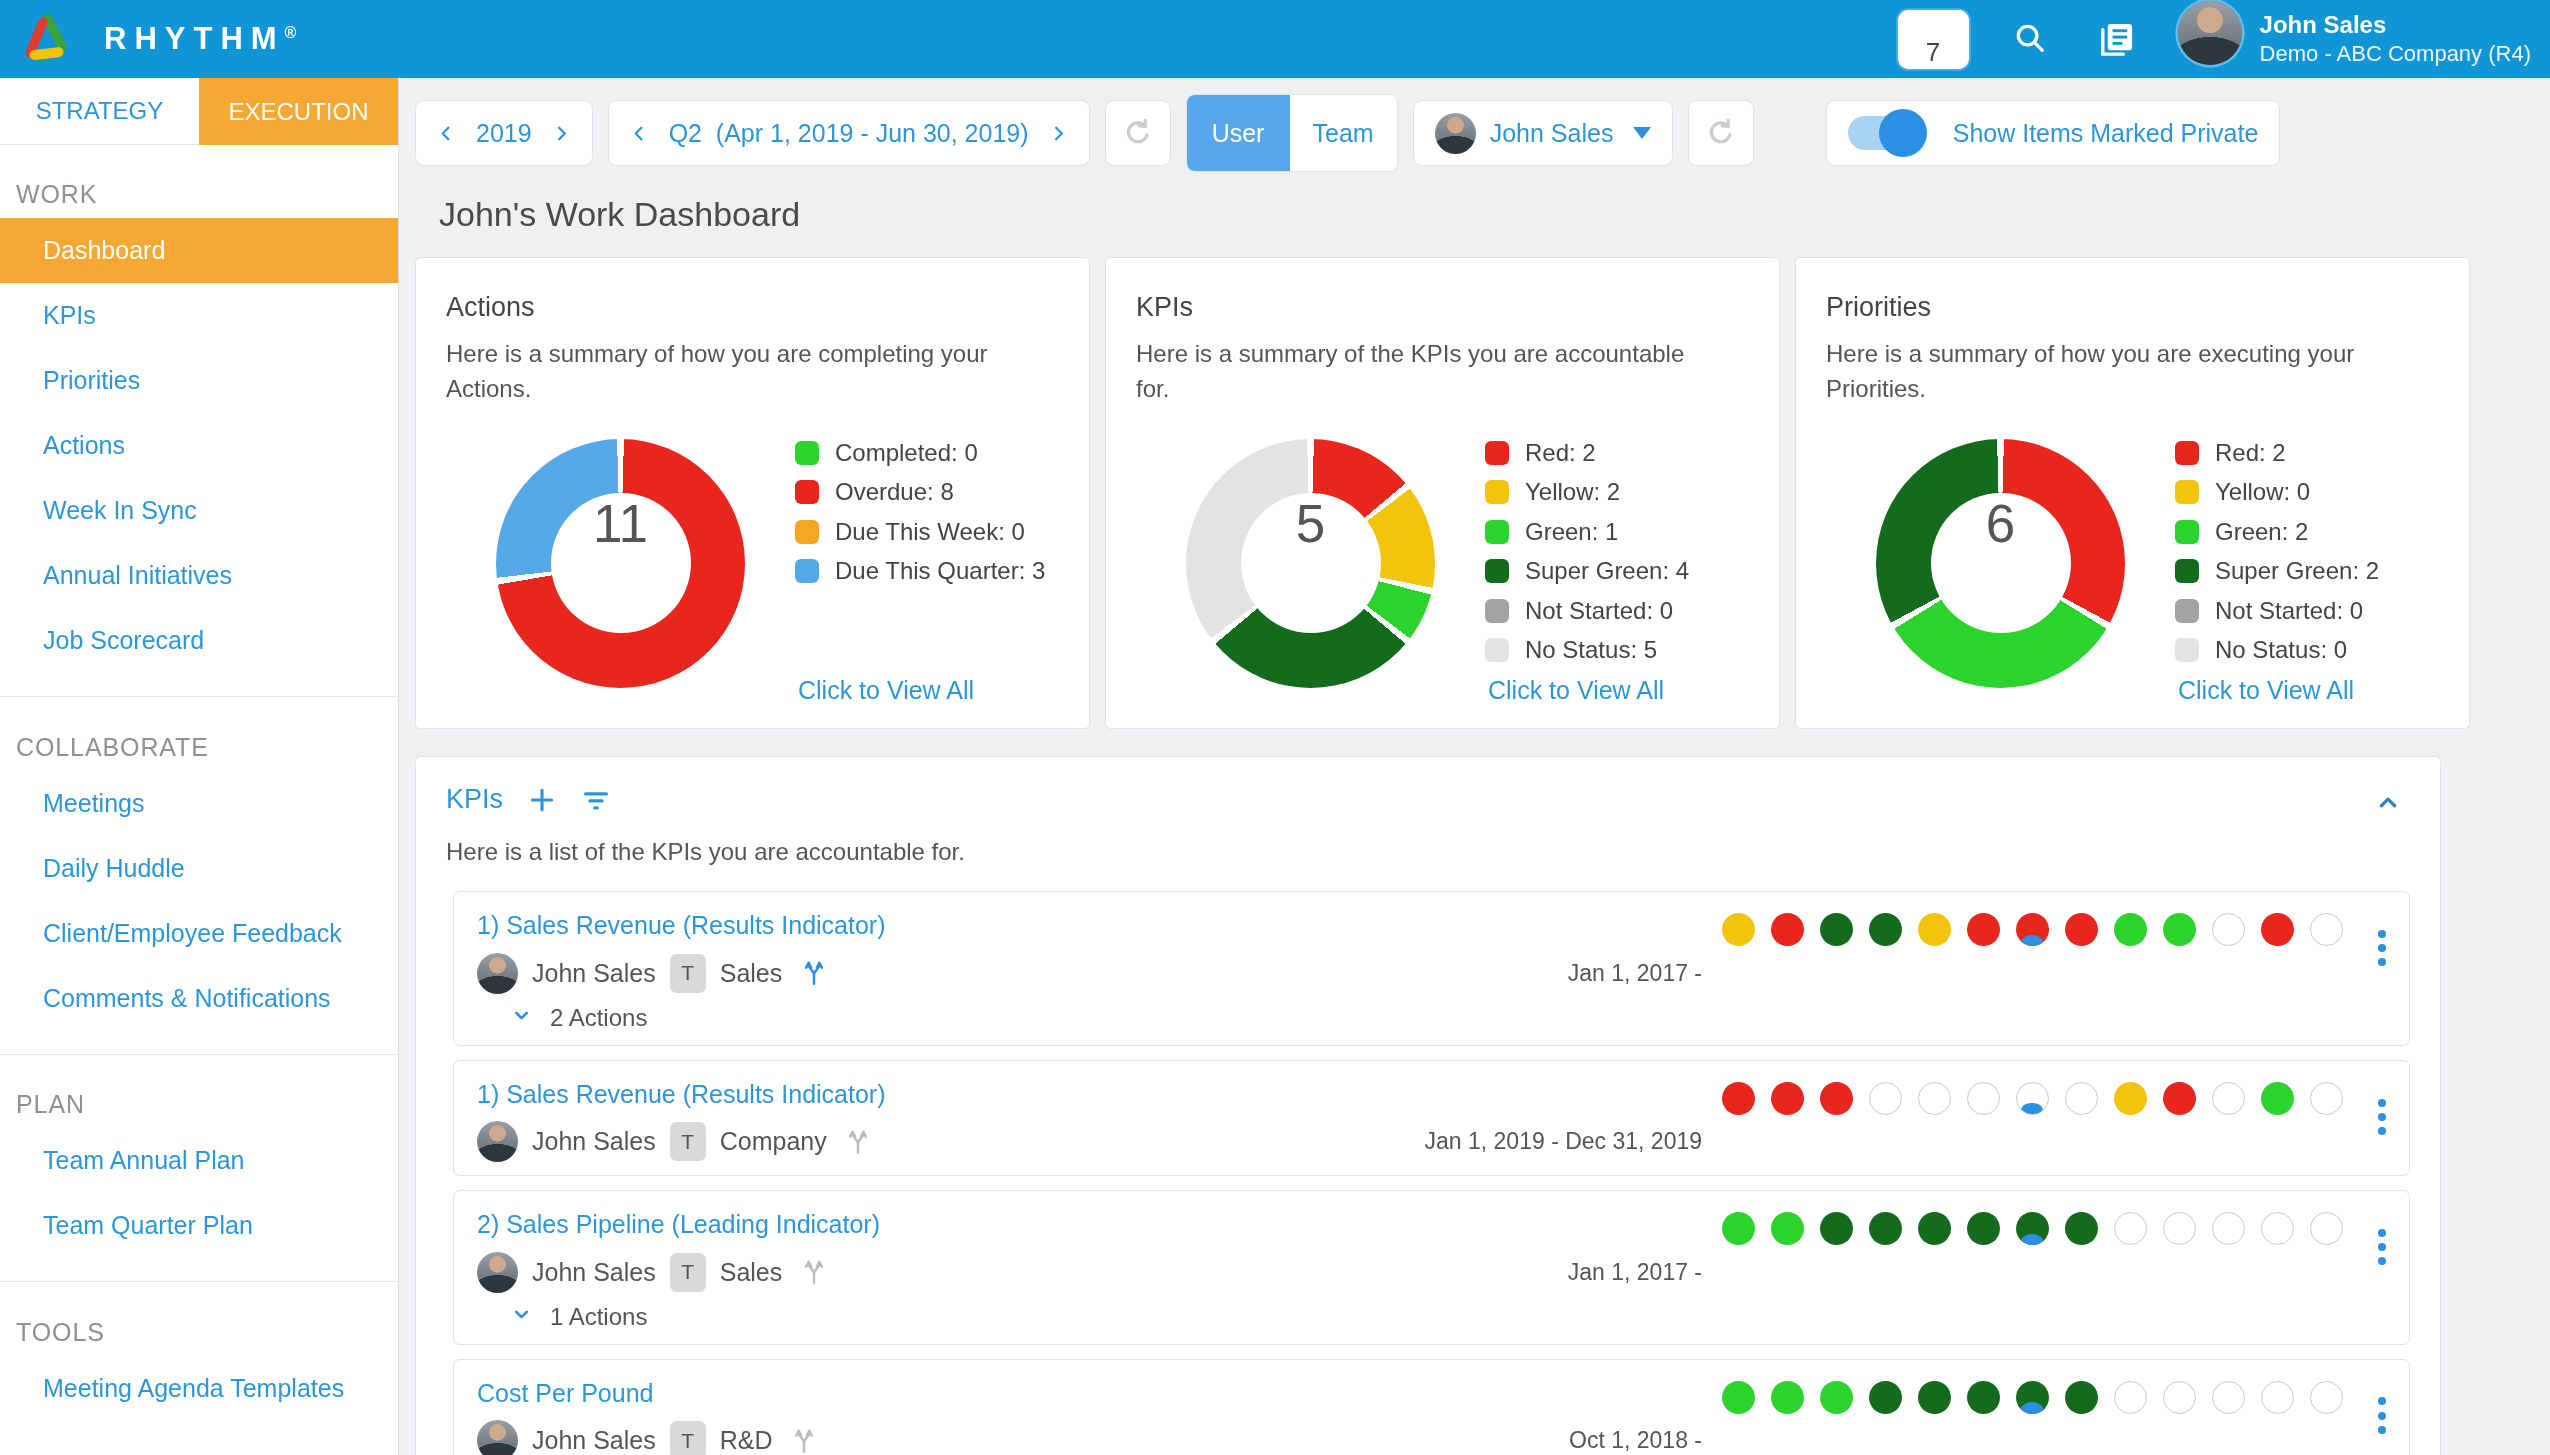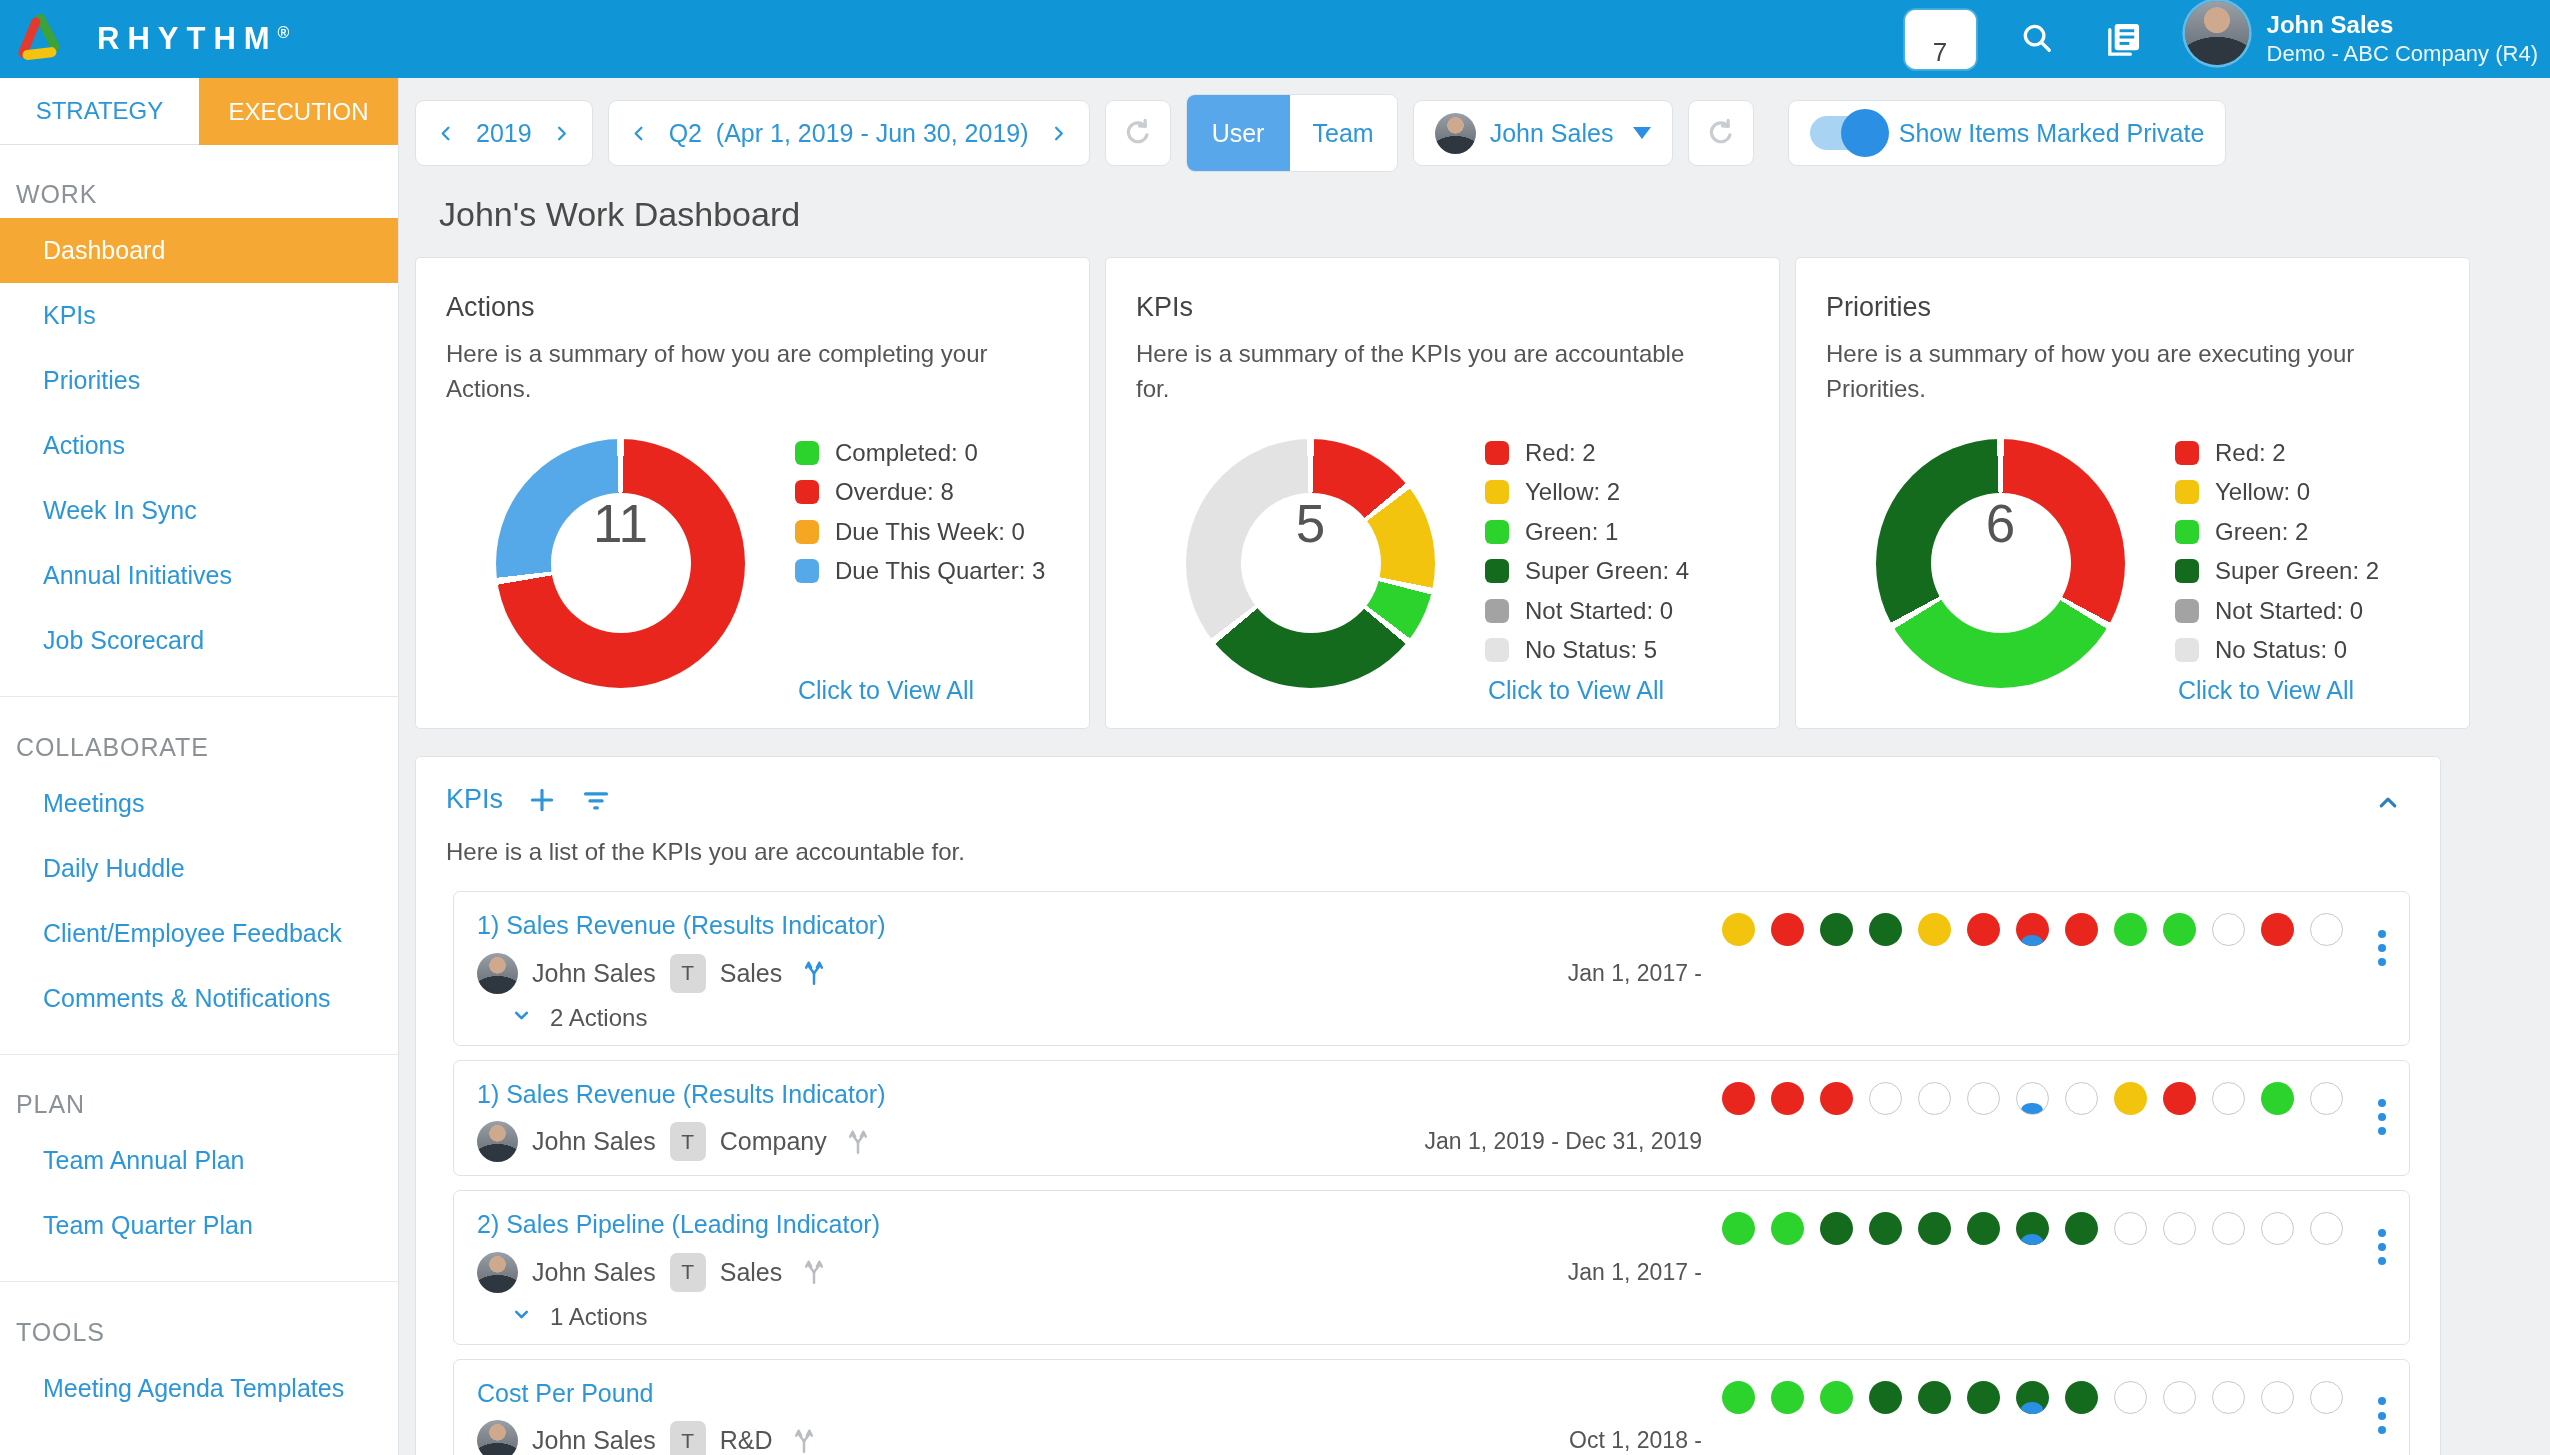--- a/index.html
+++ b/index.html
@@ -8,21 +8,21 @@
     --border:#dfe2e6; --main_bg:#eef0f1; --red:#e8261d; --yellow:#f2c40d; --green:#2cd32c;
     --super_green:#146b1e; --no_status:#e3e3e3; --dot_border:#c8c8c8;
   }
   *{box-sizing:border-box;margin:0;padding:0}
   html,body{margin:0;padding:0}
   body{font-family:"Liberation Sans","DejaVu Sans",sans-serif;}
   .app{width:2550px;height:1456px;overflow:hidden;background:var(--main_bg);display:flex;flex-direction:column}
   .pre{white-space:pre}
 
   
-  header{height:78px;background:var(--header_bg);display:flex;flex:0 0 78px;padding:0 12px}
+  header{height:78px;background:var(--header_bg);display:flex;flex:0 0 78px;padding:0 19px}
   .brand{display:flex;align-items:center;gap:30px}
   .brand-text{color:#fff;font-size:31px;font-weight:bold;letter-spacing:8px}
   .brand-text sup{font-size:16px;letter-spacing:0}
   .hspacer{flex:1}
   .hright{display:flex;align-items:center;gap:39px}
   .week-badge{width:71px;height:59px;border-radius:10.7px;overflow:hidden;background:#fff;box-shadow:0 0 0 1.8px rgba(255,255,255,.25)}
   .week-top{height:27px;background:rgba(255,255,255,.42);color:#fff;font-size:18px;text-align:center;line-height:26px}
   .week-num{height:32px;color:#444;font-size:26px;text-align:center;line-height:30px}
   .hicon{width:46px;height:46px;display:flex;align-items:center;justify-content:center;cursor:pointer}
   .user-chip{display:flex;align-items:center;gap:18px}
@@ -55,21 +55,21 @@
   
   .toolbar{display:flex;align-items:center;gap:15px}
   .tbtn{display:inline-flex;align-items:center;height:66px;background:#fff;border:1.8px solid var(--border);border-radius:9px;color:var(--accent_blue);font-size:25px;padding:0 21px;gap:19.5px;cursor:pointer}
   .tbtn .nav-arrow{display:flex;align-items:center}
   .icon-btn{width:66px;justify-content:center;padding:0}
   .seg-wrap{display:flex;height:78px;border:1.8px solid var(--border);border-radius:9px;overflow:hidden;background:#fff}
   .seg{min-width:103px;border:none;background:#fff;color:var(--accent_blue);font-size:25px;cursor:pointer;font-family:inherit;padding:0 23px}
   .seg.on{background:var(--light_blue);color:#fff}
   .person{gap:14px}
   .caret{width:0;height:0;border-left:9.8px solid transparent;border-right:9.8px solid transparent;border-top:12.4px solid var(--now_blue);margin-left:5.3px}
-  .private-wrap{margin-left:19px;gap:13px}
+  .private-wrap{margin-left:57px;gap:29px}
   .switch{position:relative;width:76px;height:34px;border-radius:17px;background:#a9d3f2}
   .knob{position:absolute;right:-3.6px;top:-7px;width:48px;height:48px;border-radius:50%;background:var(--now_blue)}
 
   .page-title{color:var(--text_dark);font-size:34px;font-weight:normal;margin:23px 0 23px 24px}
 
   
   .cards{display:flex;gap:15px}
   .card{position:relative;flex:1;height:472px;background:#fff;border:1.8px solid var(--border);border-radius:5.3px;padding:34px 30px}
   .card-title{color:#444;font-size:27px;font-weight:normal;margin-bottom:14px}
   .card-sub{color:var(--text_gray);font-size:24px;line-height:1.45;max-width:586px}

